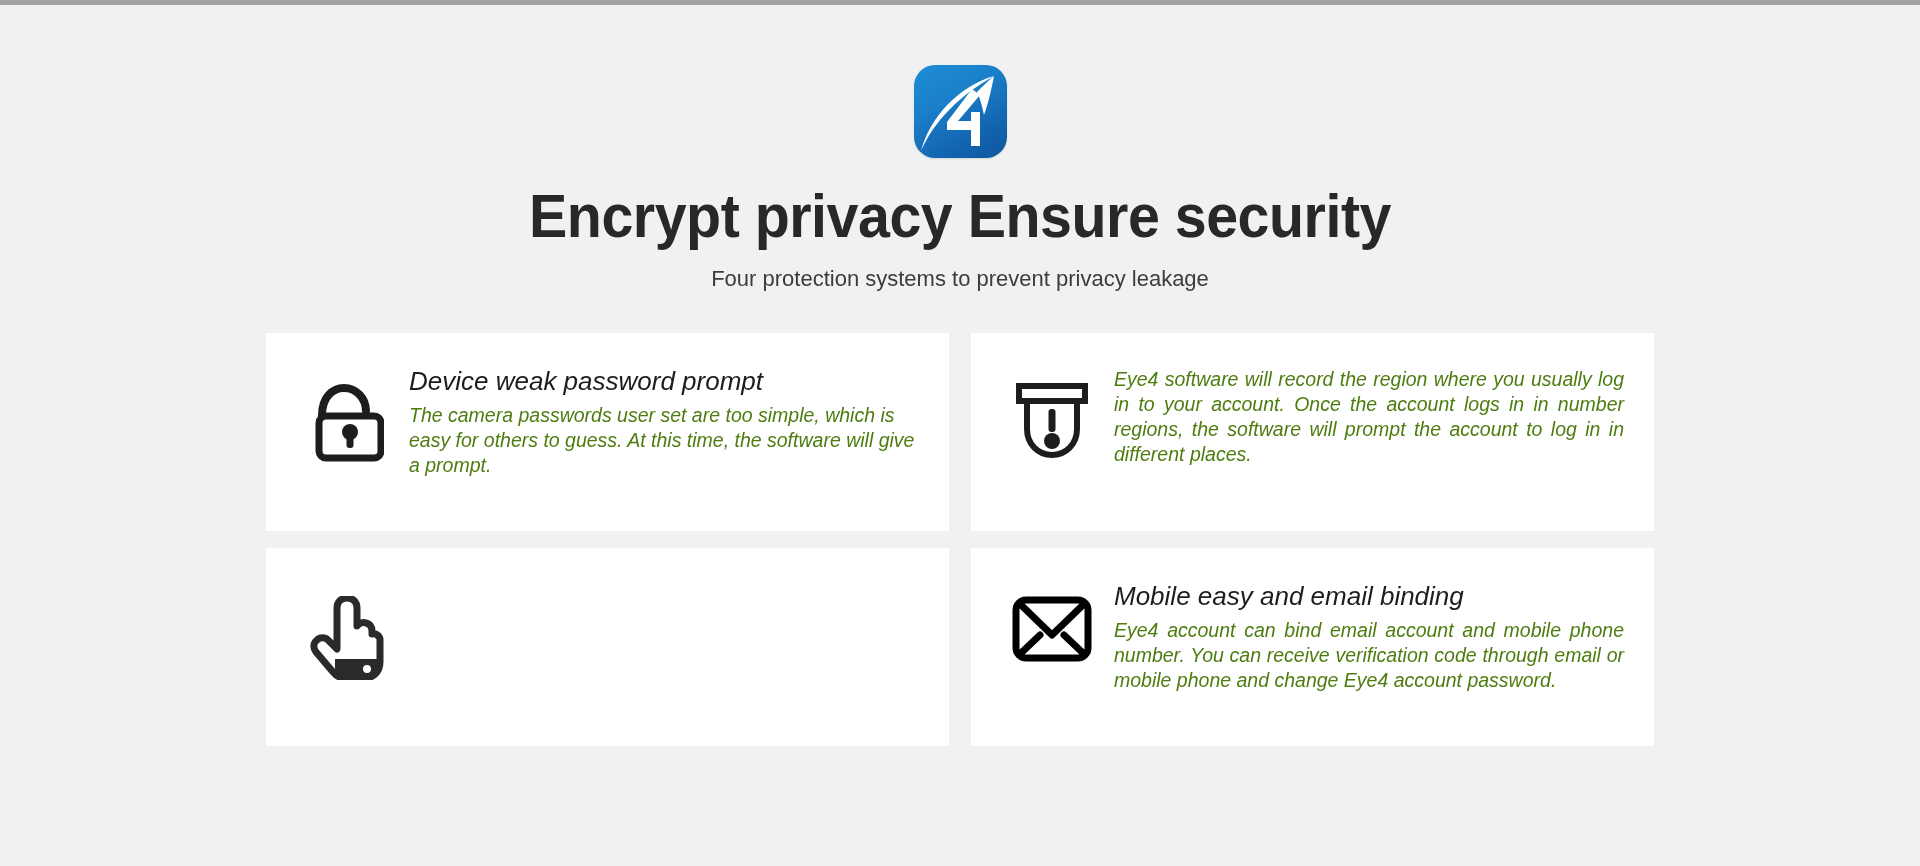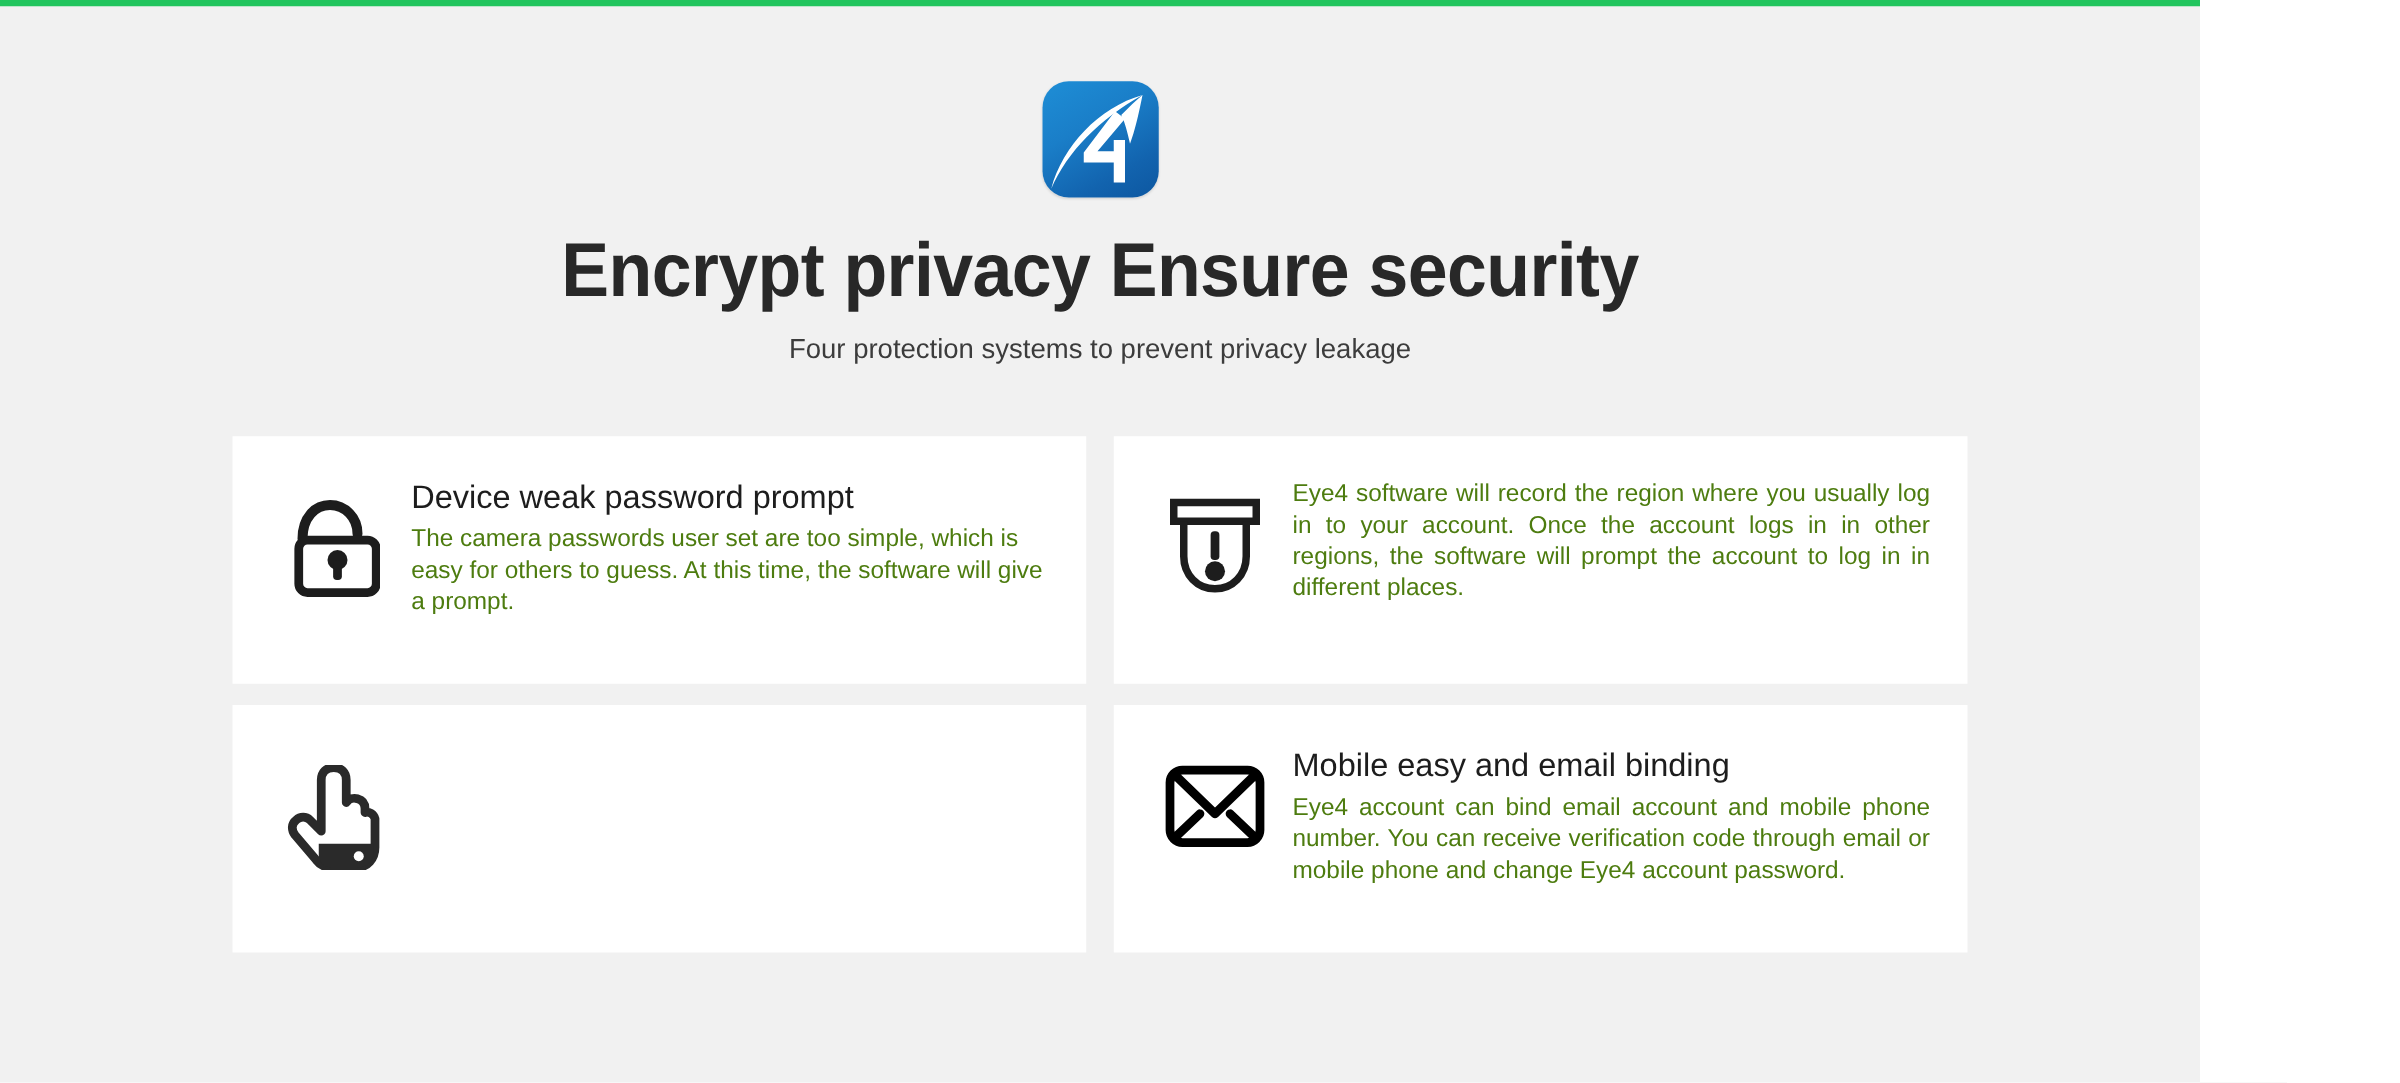--- a/index.html
+++ b/index.html
@@ -8,25 +8,25 @@
   }
   body {
     width: 1920px;
     height: 866px;
     background: #ffffff;
     font-family: "Liberation Sans", sans-serif;
     overflow: hidden;
   }
   .page {
     position: relative;
-    width: 1760px;
+    width: 1920px;
     height: 866px;
     background: #f1f1f1;
     box-sizing: border-box;
-    border-top: 5px solid #22c55e;
+    border-top: 5px solid #a3a3a3;
   }
 
   
   .header {
     text-align: center;
     padding-top: 60px;
   }
   .logo {
     width: 93px;
     height: 93px;
@@ -55,26 +55,27 @@
   .subtitle {
     margin: 18px 0 0 0;
     font-size: 22px;
     color: #3c3c3c;
     font-weight: normal;
   }
 
   
   .cards {
     width: 1388px;
-    margin: 16px auto;
+    margin: 0 auto;
     padding-top: 41px;
     display: grid;
     grid-template-columns: 683px 683px;
     column-gap: 22px;
     row-gap: 17px;
+    font-style: italic;
   }
   .card {
     background: #ffffff;
     height: 198px;
     display: flex;
     align-items: flex-start;
     box-sizing: border-box;
     padding: 34px 30px 0 30px;
   }
   .card-icon {
@@ -150,21 +151,21 @@
     <div class="card">
       <div class="card-icon">
         <svg width="76" height="84" viewBox="0 0 76 84" aria-hidden="true">
           <rect x="5" y="5" width="66" height="15" fill="none" stroke="#1d1d1d" stroke-width="6"></rect>
           <path d="M13 20 L13 48 C13 63 24 74 38 74 C52 74 63 63 63 48 L63 20" fill="none" stroke="#1d1d1d" stroke-width="6"></path>
           <rect x="34.5" y="28" width="7" height="23" rx="3" fill="#1d1d1d"></rect>
           <circle cx="38" cy="60" r="8" fill="#1d1d1d"></circle>
         </svg>
       </div>
       <div class="card-body">
-        <p class="card-text">Eye4 software will record the region where you usually log in to your account. Once the account logs in in other regions, the software will prompt the account to log in in different places.</p>
+        <p class="card-text">Eye4 software will record the region where you usually log in to your account. Once the account logs in in number regions, the software will prompt the account to log in in different places.</p>
       </div>
     </div>
 
     <div class="card">
       <div class="card-icon">
         <svg width="76" height="84" viewBox="0 0 76 84" aria-hidden="true">
           <path d="M28 26 L28 12 C28 6 32 2 38 2 C44 2 48 6 48 12 L48 30
                    C50 27 54 26 57 27 C61 28 63 31 63 35 L63 38
                    C66 37 70 39 71 43 L71 66 C71 75 65 82 56 82
                    L36 82 C31 82 27 80 24 76 L7 56 C4 52 4 47 8 44

